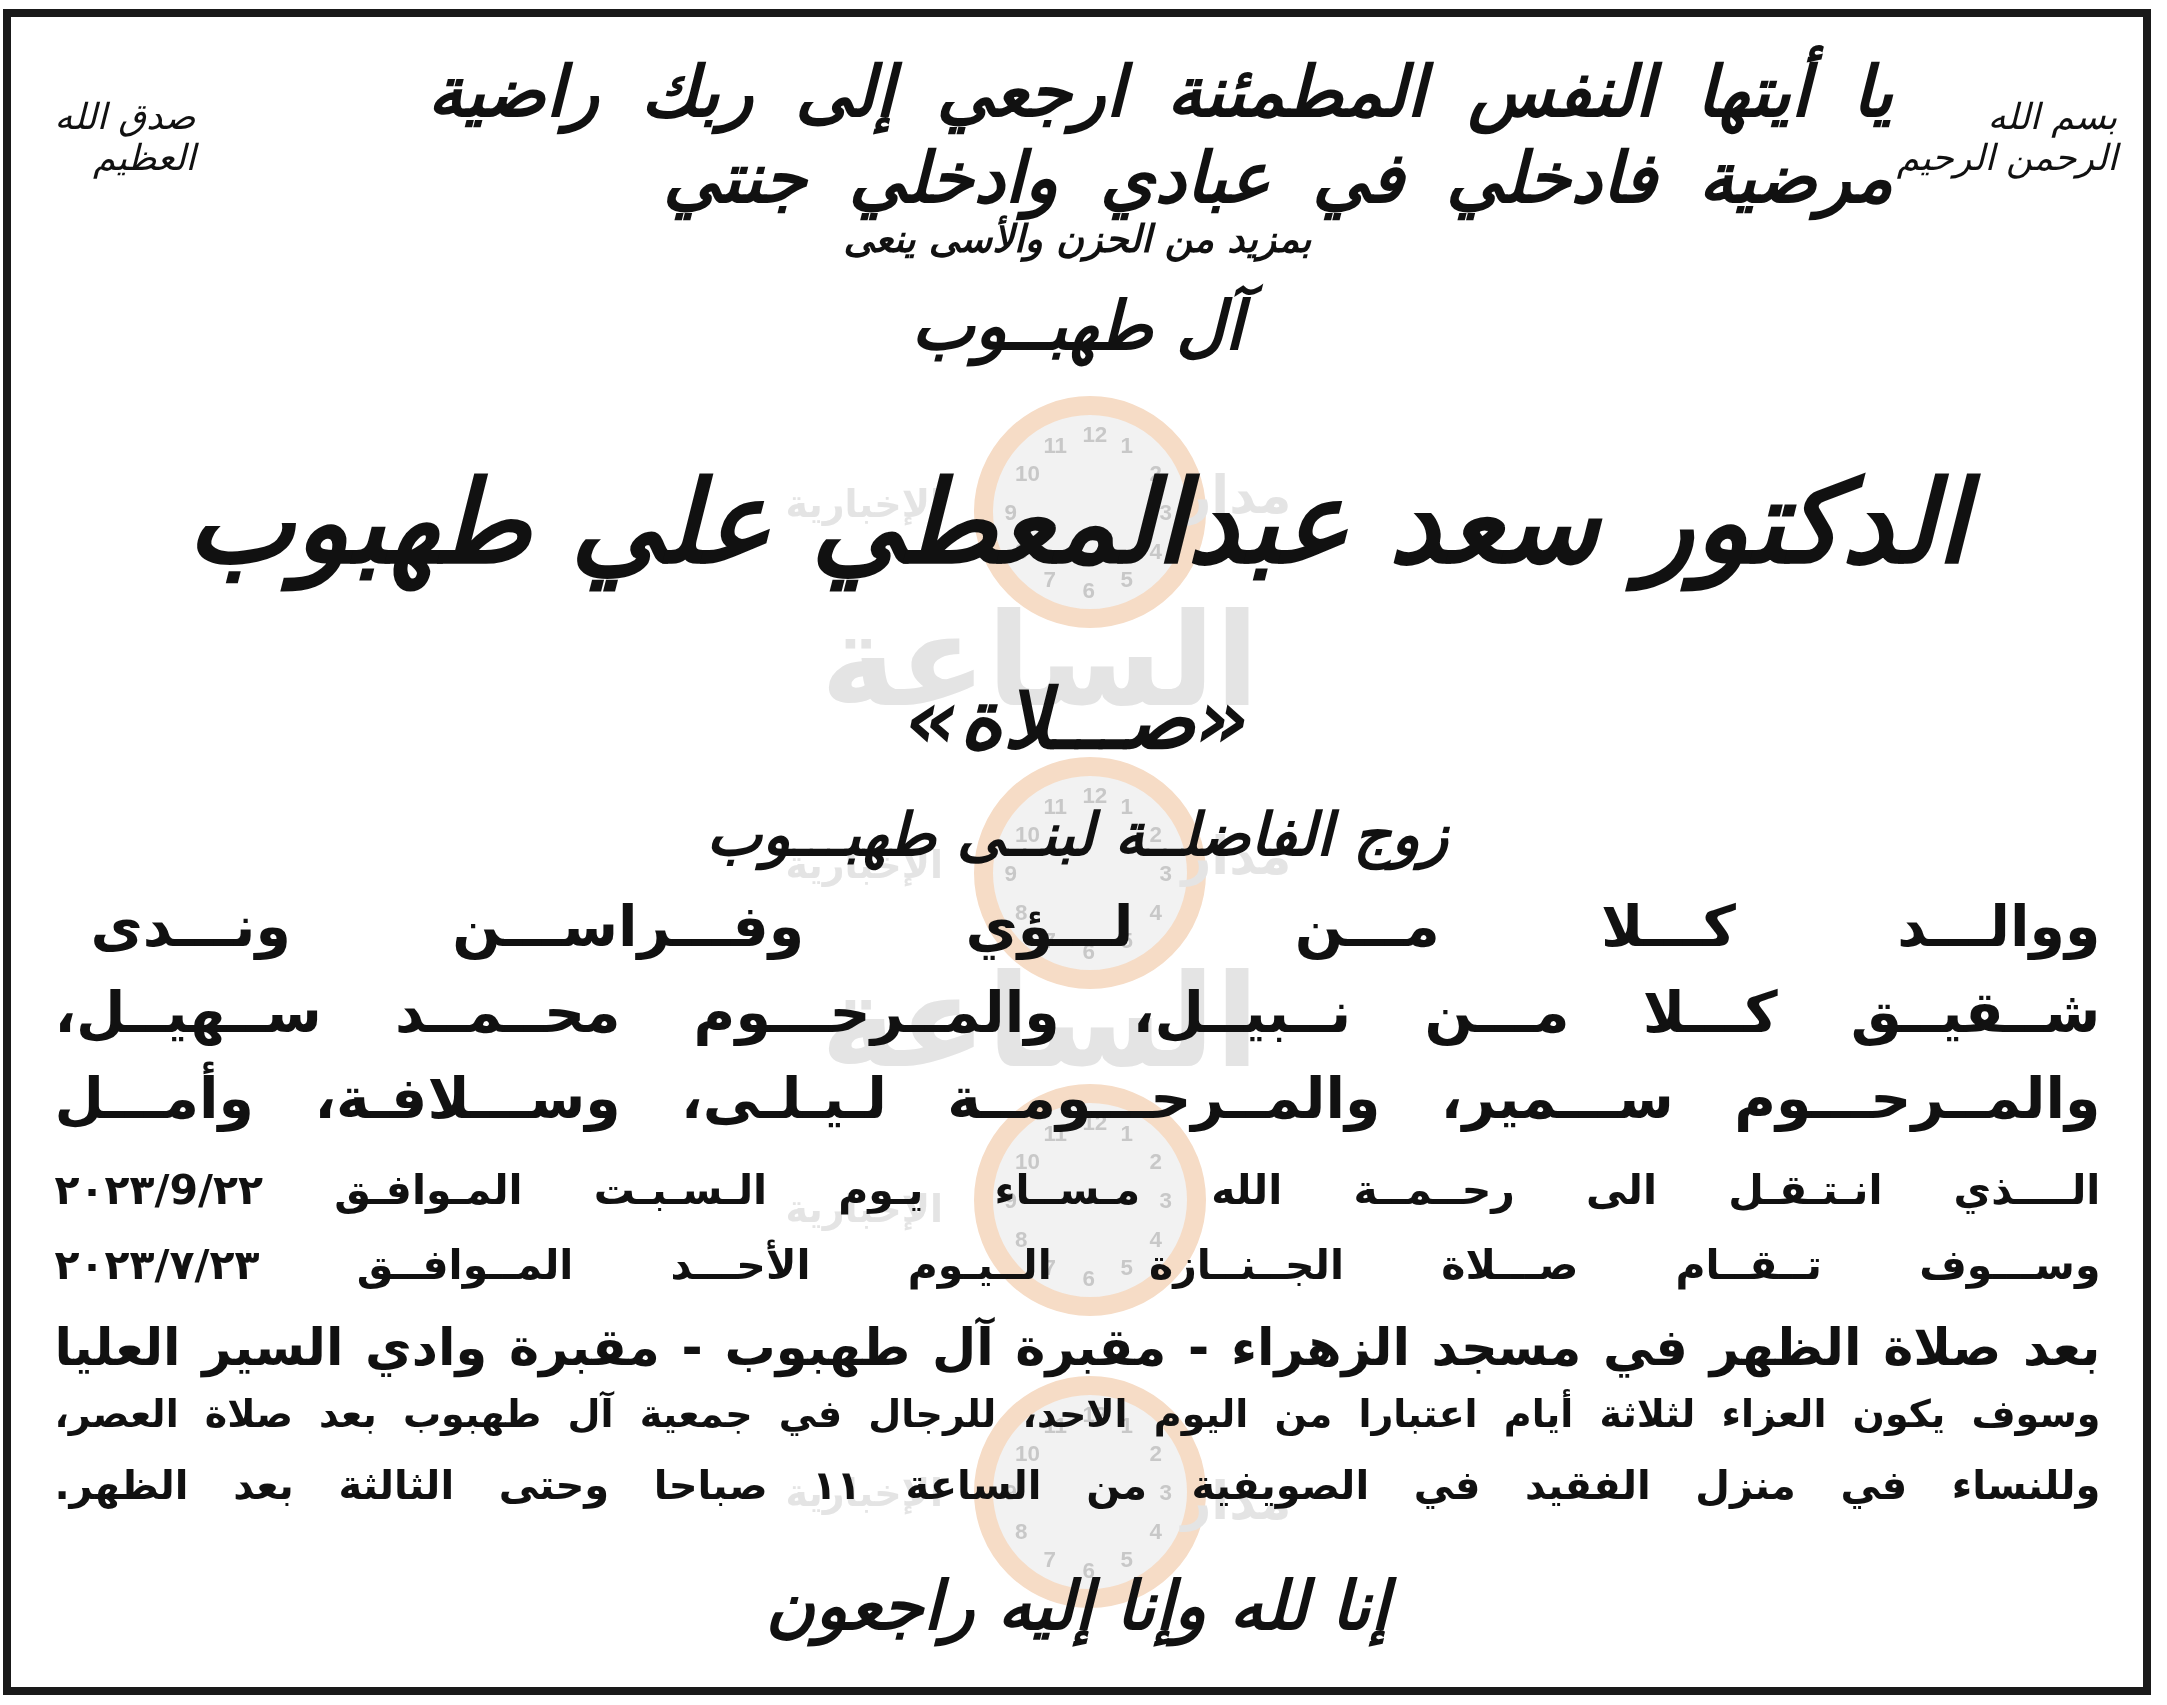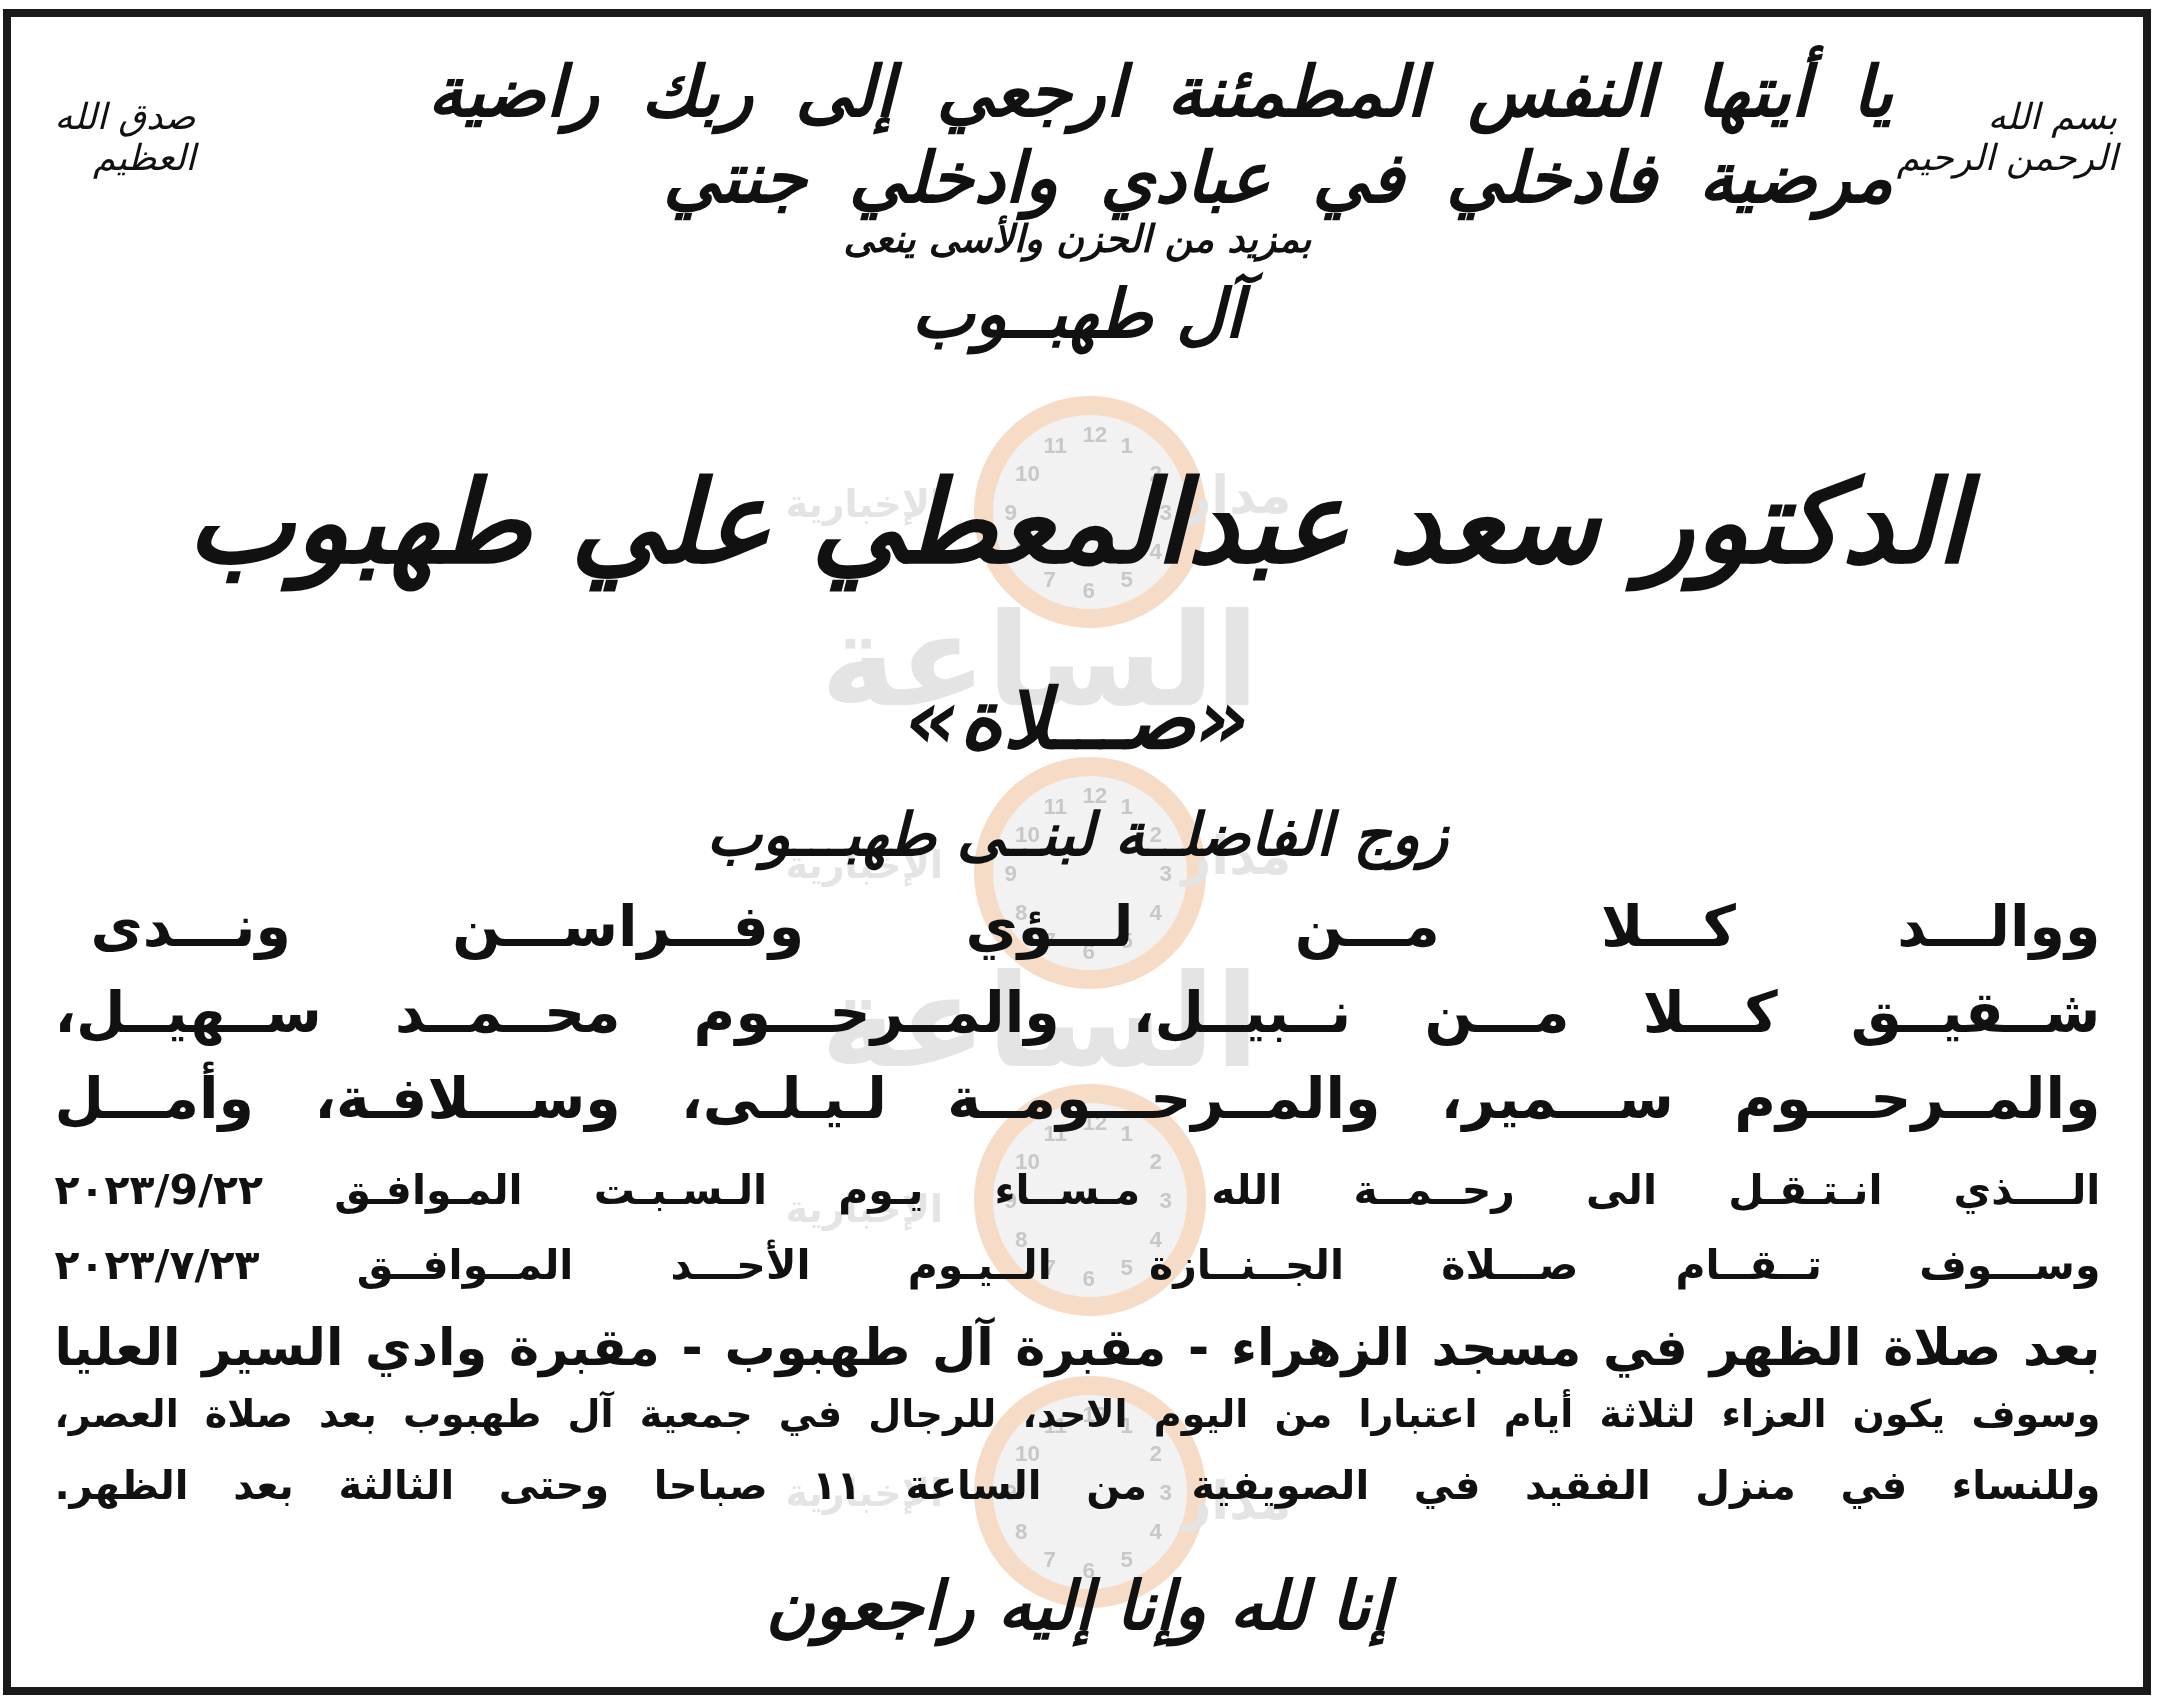--- a/index.html
+++ b/index.html
@@ -95,21 +95,21 @@
     <div class="wm-text" style="left:17px; top:95px; font-size:38px;">الإخبارية</div>
   </div>
 
   <div class="header-row">
     <div class="basmala">بسم الله الرحمن الرحيم</div>
     <div class="verse">يا أيتها النفس المطمئنة ارجعي إلى ربك راضية مرضية فادخلي في عبادي وادخلي جنتي</div>
     <div class="sadaqa">صدق الله العظيم</div>
   </div>
 
   <div class="line" style="top:200px; font-size:38px;">بمزيد من الحزن والأسى ينعى</div>
-  <div class="line" style="top:258px; font-size:67px;">آل طهبــوب</div>
+  <div class="line" style="top:270px; font-size:67px;">آل طهبــوب</div>
   <div class="line" style="top:439px; font-size:114px; letter-spacing:1.7px;">الدكتور سعد عبدالمعطي علي طهبوب</div>
   <div class="line" style="top:654px; font-size:83px;">«صـــلاة»</div>
   <div class="line" style="top:783px; font-size:59px;">زوج الفاضلــة لبنــى طهبـــوب</div>
 
   <div class="just" style="top:876px; font-size:57px;margin-left:36px;">ووالـــد كـــلا مـــن لـــؤي وفـــراســـن ونـــدى</div>
   <div class="just" style="top:962px; font-size:57px;">شــقيــق كـــلا مـــن نــبيــل، والمــرحـــوم محــمــد ســهيــل،</div>
   <div class="just" style="top:1048px; font-size:57px;">والمــرحـــوم ســـمير، والمــرحـــومــة لـيـلـى، وســـلافـة، وأمـــل</div>
   <div class="just" style="top:1149px; font-size:41px;">الــــذي انـتـقـل الى رحــمــة الله مـســاء يـوم الـسـبـت المـوافـق ٢٠٢٣/9/٢٢</div>
   <div class="just" style="top:1224px; font-size:41px;">وســـوف تــقــام صـــلاة الجــنــازة الــيـوم الأحـــد المــوافــق ٢٠٢٣/٧/٢٣</div>
   <div class="just" style="top:1301px; font-size:51px;">بعد صلاة الظهر في مسجد الزهراء - مقبرة آل طهبوب - مقبرة وادي السير العليا</div>

